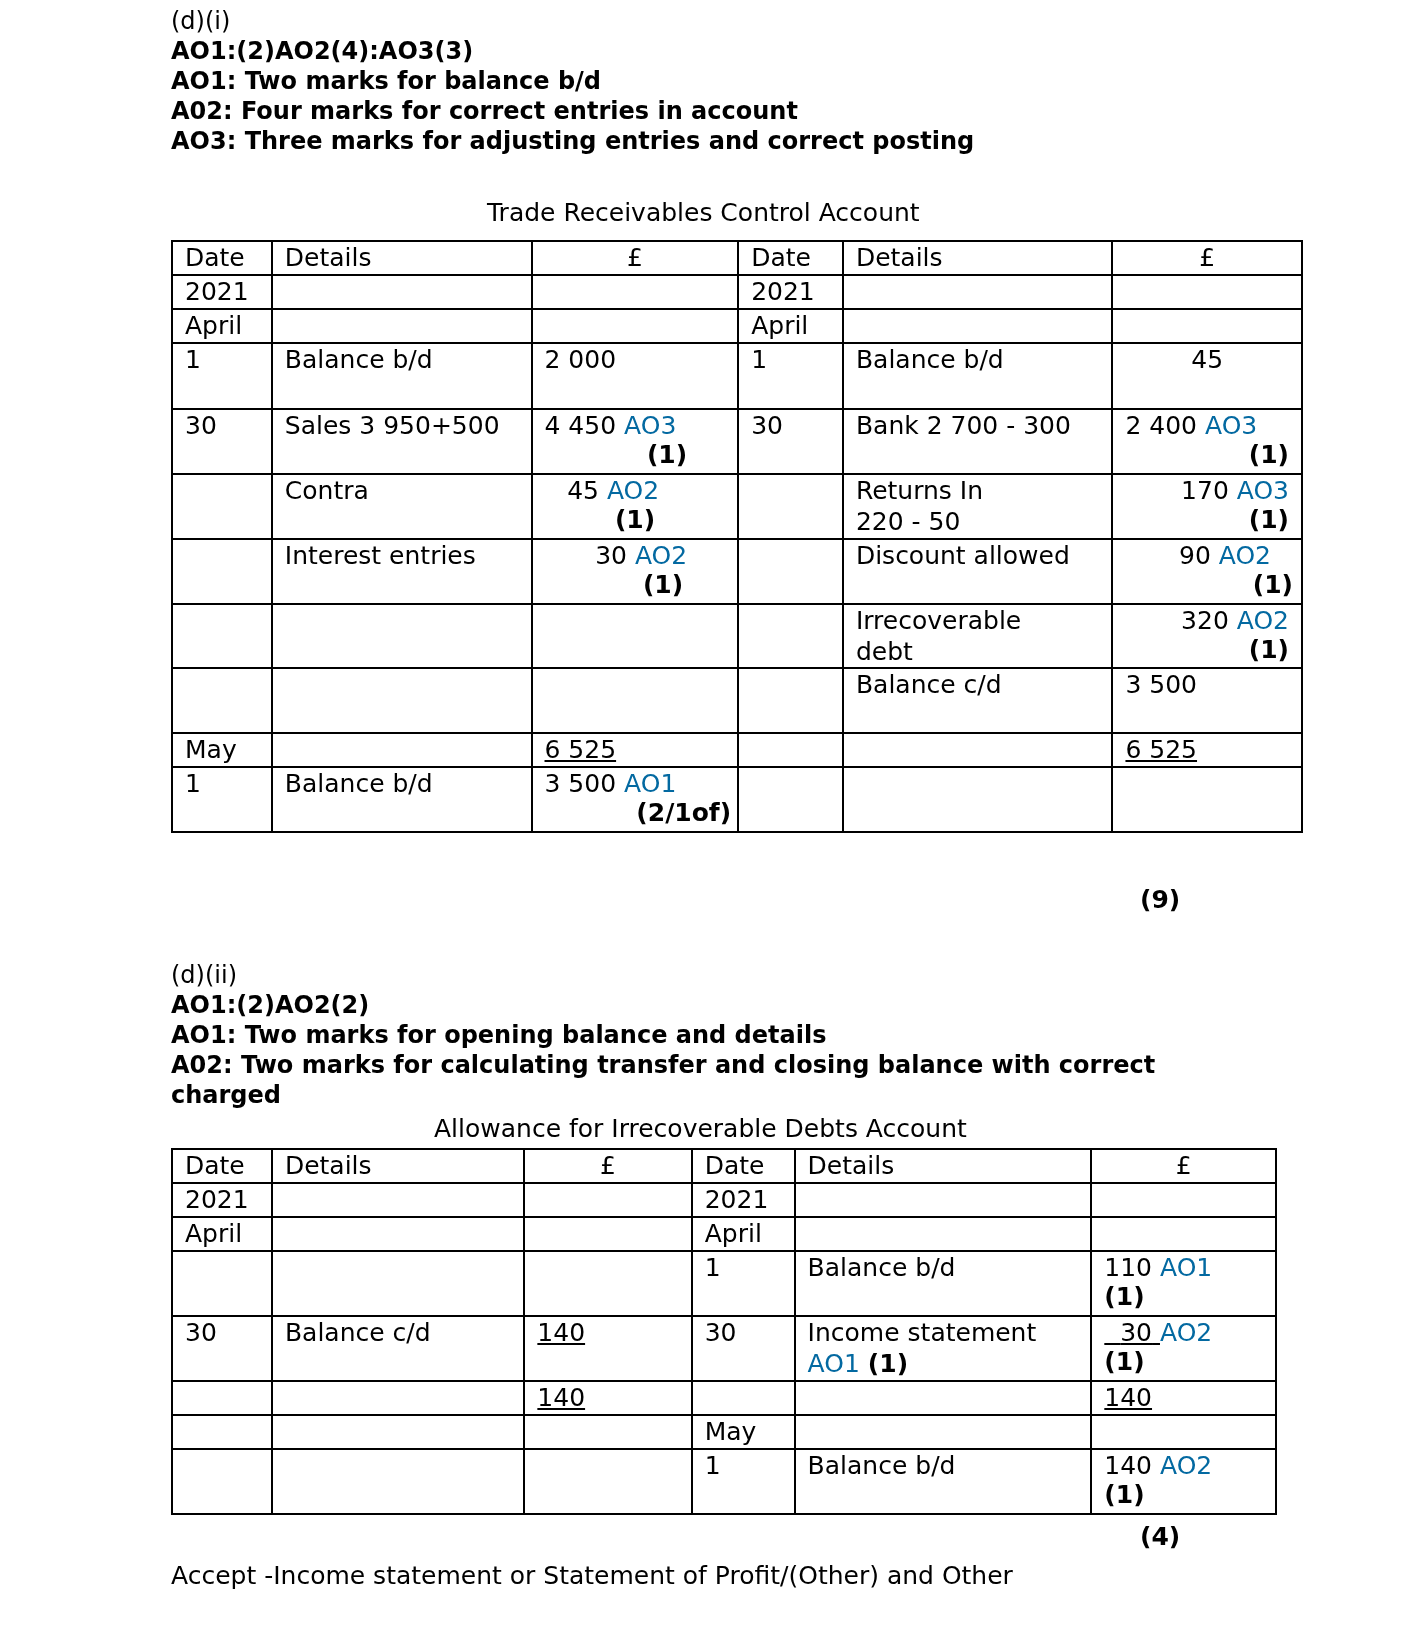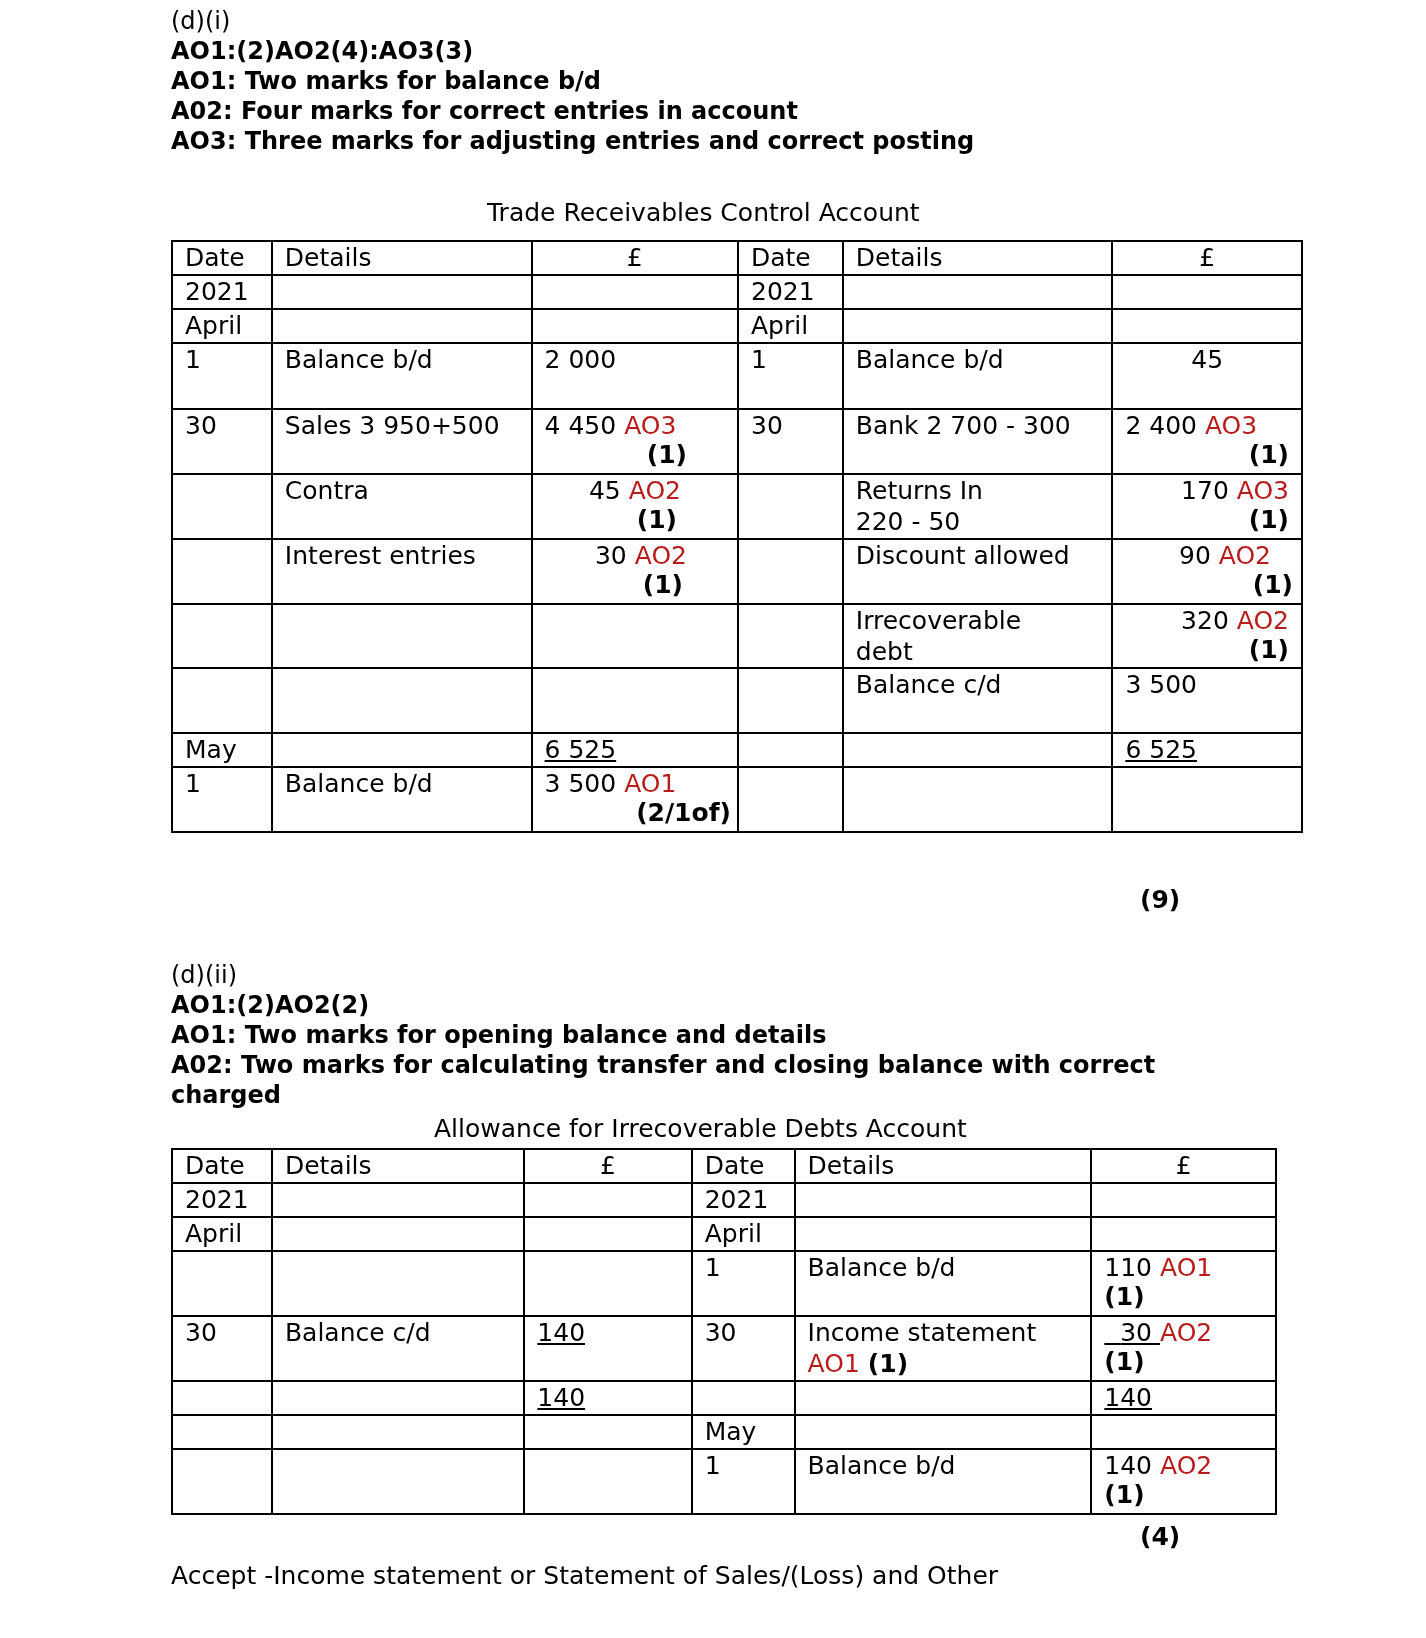--- a/index.html
+++ b/index.html
@@ -1,17 +1,17 @@
 <!DOCTYPE html>
 <html><head>
 <meta charset="utf-8">
 <style>
   html, body { margin: 0; padding: 0; background: #ffffff; }
   body { width: 1426px; height: 1638px; position: relative; color: #000; font-family: "DejaVu Sans", sans-serif; overflow: hidden; }
-  .red { color: #b91c1c; }
+  .red { color: #0369a1; }
   .b { font-weight: bold; }
   .abs { position: absolute; }
   .hdr { left: 171px; font-size: 24px; line-height: 30px; }
   .hdr .plain { font-weight: normal; }
   .hdr div { font-weight: bold; }
   .title { font-size: 25px; }
   table.ledger { position: absolute; border-collapse: collapse; font-size: 25px; }
   table.ledger td { border: 2.5px solid #000; padding: 0 12px 0 12px; vertical-align: top; line-height: 31px; white-space: nowrap; }
   td.center { text-align: center; }
   td.right { text-align: right; }
@@ -80,21 +80,21 @@
     <td>30</td>
     <td>Sales 3 950+500</td>
     <td><span>4 450</span> <span class="red">AO3</span><span class="mk" style="padding-right:38px;">(1)</span></td>
     <td>30</td>
     <td>Bank 2 700 - 300</td>
     <td><span>2 400</span> <span class="red">AO3</span><span class="mk">(1)</span></td>
   </tr>
   <tr style="height:65px;margin-top:36px;">
     <td></td>
     <td>Contra</td>
-    <td class="right" style="padding-right:56px;"><span>45</span> <span class="red">AO2</span><span class="mk" style="padding-right:4px;">(1)</span></td>
+    <td class="right" style="padding-right:78px;"><span>45</span> <span class="red">AO2</span><span class="mk" style="padding-right:4px;">(1)</span></td>
     <td></td>
     <td><span>Returns In</span><br><span>220 - 50</span></td>
     <td class="right"><span>170</span> <span class="red">AO3</span><span class="mk">(1)</span></td>
   </tr>
   <tr style="height:65px;">
     <td></td>
     <td>Interest entries</td>
     <td class="right" style="padding-right:50px;"><span>30</span> <span class="red">AO2</span><span class="mk" style="padding-right:4px;">(1)</span></td>
     <td></td>
     <td>Discount allowed</td>
@@ -220,14 +220,14 @@
     <td>1</td>
     <td>Balance b/d</td>
     <td><span>140</span> <span class="red">AO2</span><span class="mkl">(1)</span></td>
   </tr>
 </tbody>
   </table>
 
 <div class="abs tot" style="top:1522px; left:1140px;">(4)</div>
 
 <div class="abs note" style="top:1557px;">
-  <div>Accept -Income statement or Statement of Sales/(Loss) and Other</div>
+  <div>Accept -Income statement or Statement of Profit/(Other) and Other</div>
 </div>
 
 </body></html>

